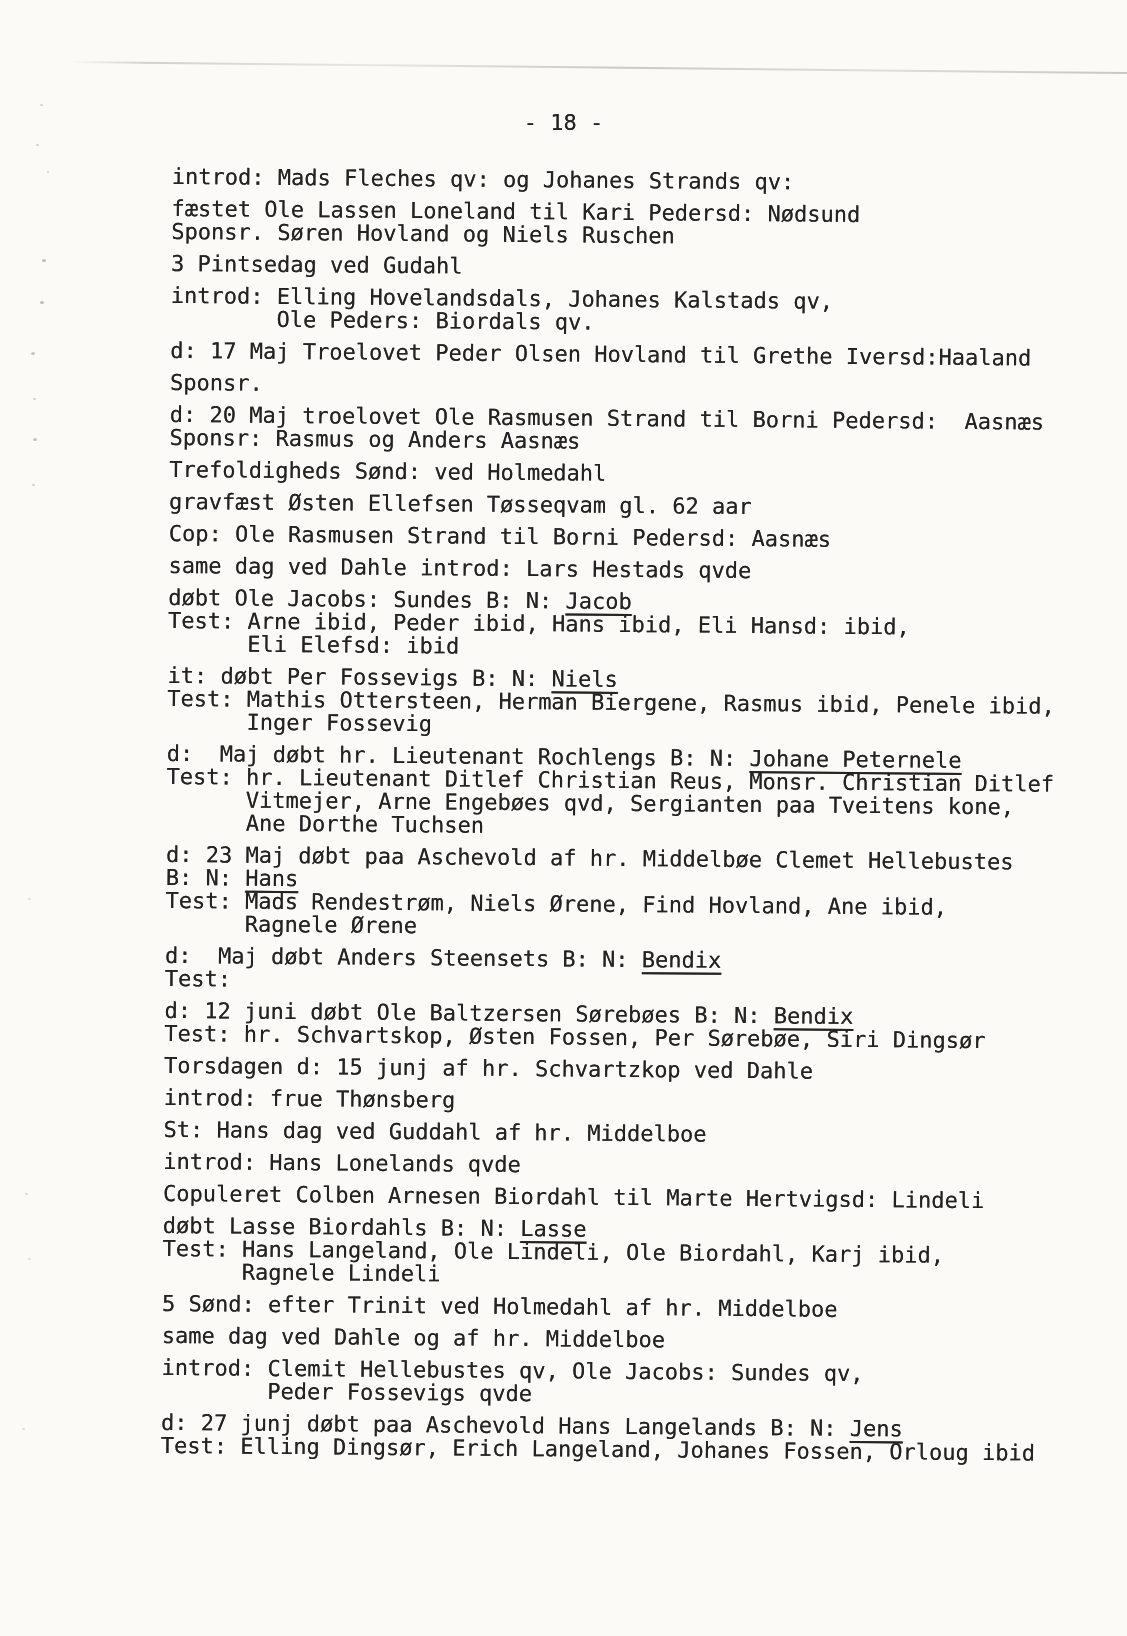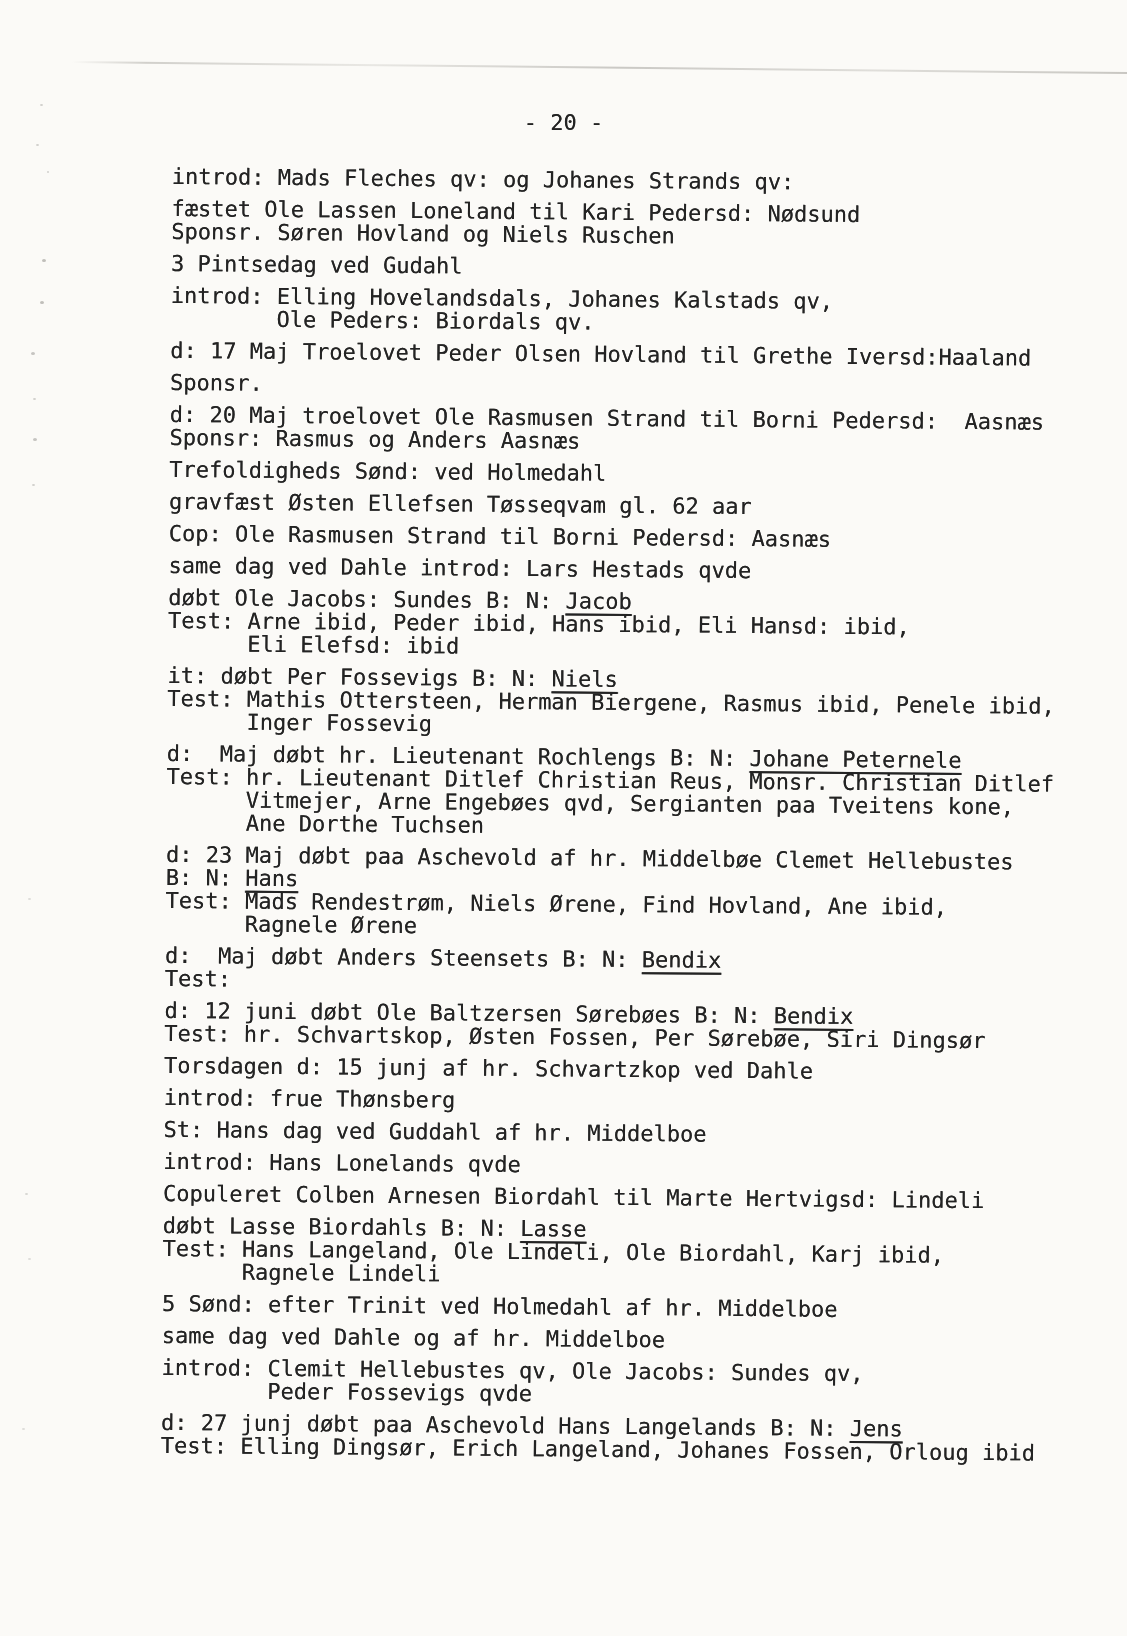--- a/index.html
+++ b/index.html
@@ -53,16 +53,16 @@
   <div class="speck" style="left:40px;top:301px;width:4px;height:3px;opacity:.5;"></div>
   <div class="speck" style="left:31px;top:352px;width:4px;height:3px;opacity:.45;"></div>
   <div class="speck" style="left:33px;top:398px;width:3px;height:2px;"></div>
   <div class="speck" style="left:33px;top:438px;width:4px;height:3px;opacity:.45;"></div>
   <div class="speck" style="left:32px;top:484px;width:3px;height:2px;"></div>
   <div class="speck" style="left:28px;top:898px;width:3px;height:2px;opacity:.25;"></div>
   <div class="speck" style="left:25px;top:1193px;width:3px;height:2px;opacity:.3;"></div>
   <div class="speck" style="left:28px;top:1258px;width:3px;height:2px;opacity:.25;"></div>
   <div class="speck" style="left:22px;top:1428px;width:3px;height:2px;opacity:.25;"></div>
 
-  <div class="page-num">- 20 -</div>
+  <div class="page-num">- 18 -</div>
 
   <div class="doc" id="doc-body"><div class="para"><div class="line"><span class="">introd: Mads Fleches qv: og Johanes Strands qv:</span></div></div><div class="para"><div class="line"><span class="">fæstet Ole Lassen Loneland til Kari Pedersd: Nødsund</span></div><div class="line"><span class="">Sponsr. Søren Hovland og Niels Ruschen</span></div></div><div class="para"><div class="line"><span class="">3 Pintsedag ved Gudahl</span></div></div><div class="para"><div class="line"><span class="">introd: Elling Hovelandsdals, Johanes Kalstads qv,</span></div><div class="line"><span class="">        Ole Peders: Biordals qv.</span></div></div><div class="para"><div class="line"><span class="">d: 17 Maj Troelovet Peder Olsen Hovland til Grethe Iversd:Haaland</span></div></div><div class="para"><div class="line"><span class="">Sponsr.</span></div></div><div class="para"><div class="line"><span class="">d: 20 Maj troelovet Ole Rasmusen Strand til Borni Pedersd:  Aasnæs</span></div><div class="line"><span class="">Sponsr: Rasmus og Anders Aasnæs</span></div></div><div class="para"><div class="line"><span class="">Trefoldigheds Sønd: ved Holmedahl</span></div></div><div class="para"><div class="line"><span class="">gravfæst Østen Ellefsen Tøsseqvam gl. 62 aar</span></div></div><div class="para"><div class="line"><span class="">Cop: Ole Rasmusen Strand til Borni Pedersd: Aasnæs</span></div></div><div class="para"><div class="line"><span class="">same dag ved Dahle introd: Lars Hestads qvde</span></div></div><div class="para"><div class="line"><span class="">døbt Ole Jacobs: Sundes B: N: </span><span class="u">Jacob</span></div><div class="line"><span class="">Test: Arne ibid, Peder ibid, Hans ibid, Eli Hansd: ibid,</span></div><div class="line"><span class="">      Eli Elefsd: ibid</span></div></div><div class="para"><div class="line"><span class="">it: døbt Per Fossevigs B: N: </span><span class="u">Niels</span></div><div class="line"><span class="">Test: Mathis Ottersteen, Herman Biergene, Rasmus ibid, Penele ibid,</span></div><div class="line"><span class="">      Inger Fossevig</span></div></div><div class="para"><div class="line"><span class="">d:  Maj døbt hr. Lieutenant Rochlengs B: N: </span><span class="u">Johane Peternele</span></div><div class="line"><span class="">Test: hr. Lieutenant Ditlef Christian Reus, Monsr. Christian Ditlef</span></div><div class="line"><span class="">      Vitmejer, Arne Engebøes qvd, Sergianten paa Tveitens kone,</span></div><div class="line"><span class="">      Ane Dorthe Tuchsen</span></div></div><div class="para"><div class="line"><span class="">d: 23 Maj døbt paa Aschevold af hr. Middelbøe Clemet Hellebustes</span></div><div class="line"><span class="">B: N: </span><span class="u">Hans</span></div><div class="line"><span class="">Test: Mads Rendestrøm, Niels Ørene, Find Hovland, Ane ibid,</span></div><div class="line"><span class="">      Ragnele Ørene</span></div></div><div class="para"><div class="line"><span class="">d:  Maj døbt Anders Steensets B: N: </span><span class="u">Bendix</span></div><div class="line"><span class="">Test:</span></div></div><div class="para"><div class="line"><span class="">d: 12 juni døbt Ole Baltzersen Sørebøes B: N: </span><span class="u">Bendix</span></div><div class="line"><span class="">Test: hr. Schvartskop, Østen Fossen, Per Sørebøe, Siri Dingsør</span></div></div><div class="para"><div class="line"><span class="">Torsdagen d: 15 junj af hr. Schvartzkop ved Dahle</span></div></div><div class="para"><div class="line"><span class="">introd: frue Thønsberg</span></div></div><div class="para"><div class="line"><span class="">St: Hans dag ved Guddahl af hr. Middelboe</span></div></div><div class="para"><div class="line"><span class="">introd: Hans Lonelands qvde</span></div></div><div class="para"><div class="line"><span class="">Copuleret Colben Arnesen Biordahl til Marte Hertvigsd: Lindeli</span></div></div><div class="para"><div class="line"><span class="">døbt Lasse Biordahls B: N: </span><span class="u">Lasse</span></div><div class="line"><span class="">Test: Hans Langeland, Ole Lindeli, Ole Biordahl, Karj ibid,</span></div><div class="line"><span class="">      Ragnele Lindeli</span></div></div><div class="para"><div class="line"><span class="">5 Sønd: efter Trinit ved Holmedahl af hr. Middelboe</span></div></div><div class="para"><div class="line"><span class="">same dag ved Dahle og af hr. Middelboe</span></div></div><div class="para"><div class="line"><span class="">introd: Clemit Hellebustes qv, Ole Jacobs: Sundes qv,</span></div><div class="line"><span class="">        Peder Fossevigs qvde</span></div></div><div class="para"><div class="line"><span class="">d: 27 junj døbt paa Aschevold Hans Langelands B: N: </span><span class="u">Jens</span></div><div class="line"><span class="">Test: Elling Dingsør, Erich Langeland, Johanes Fossen, Orloug ibid</span></div></div></div>
 </div>
 
 </body></html>

